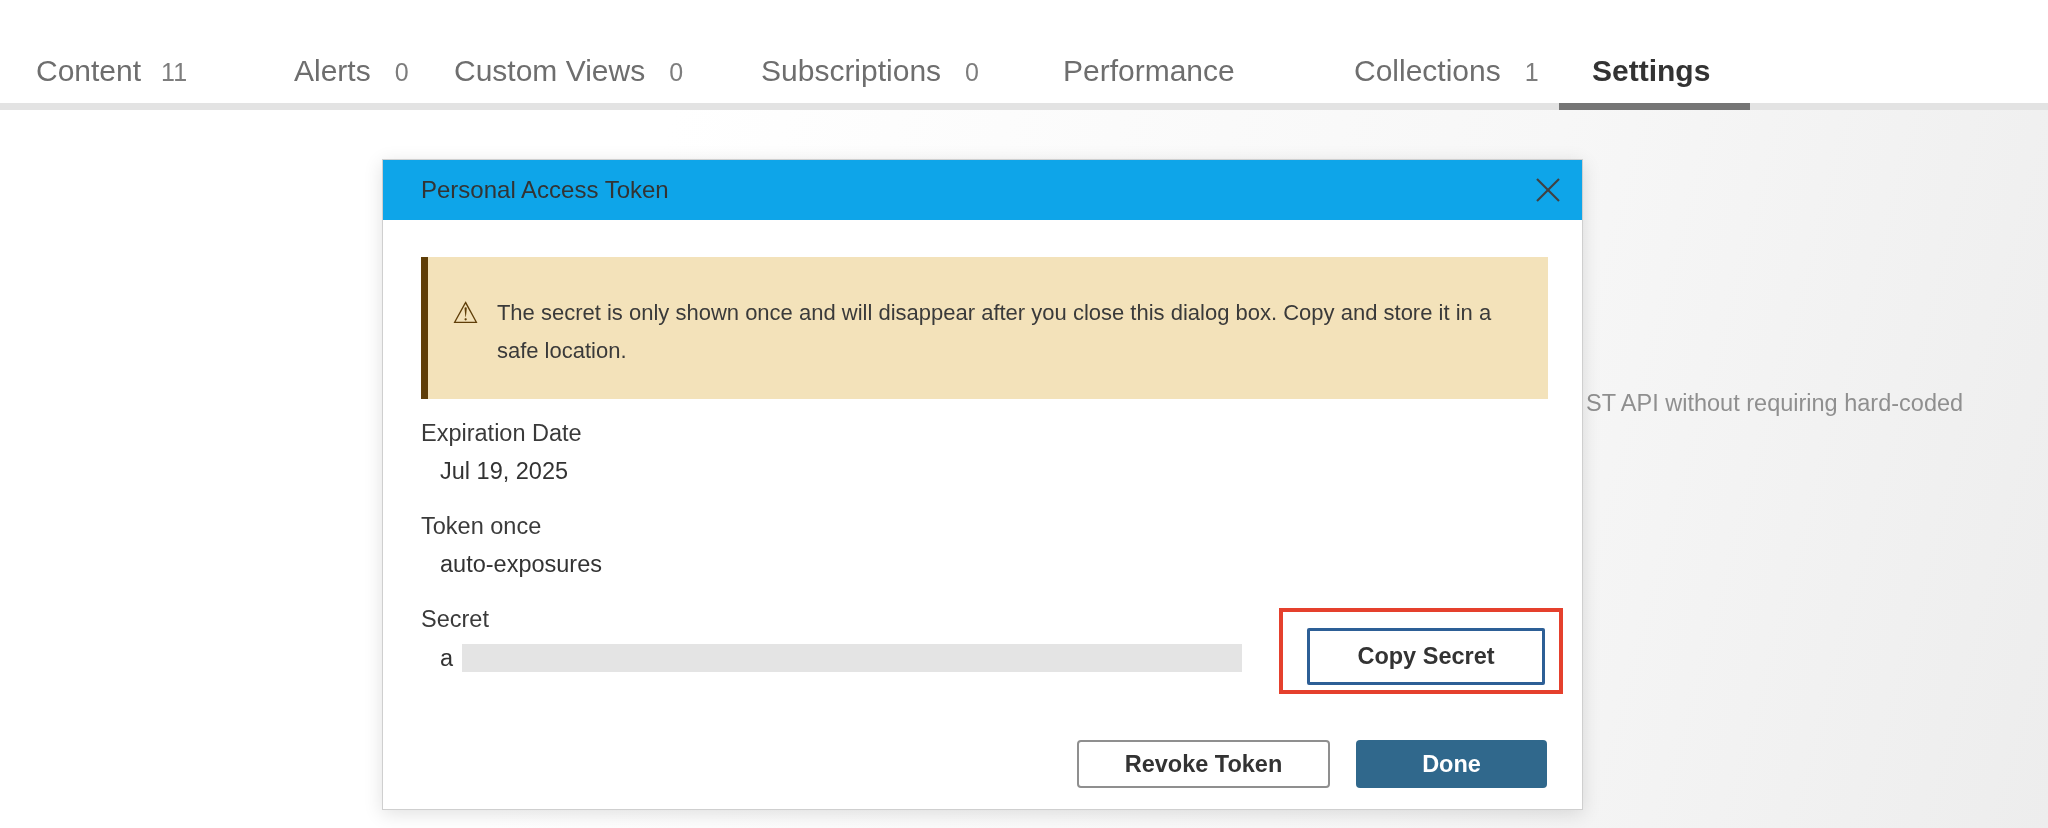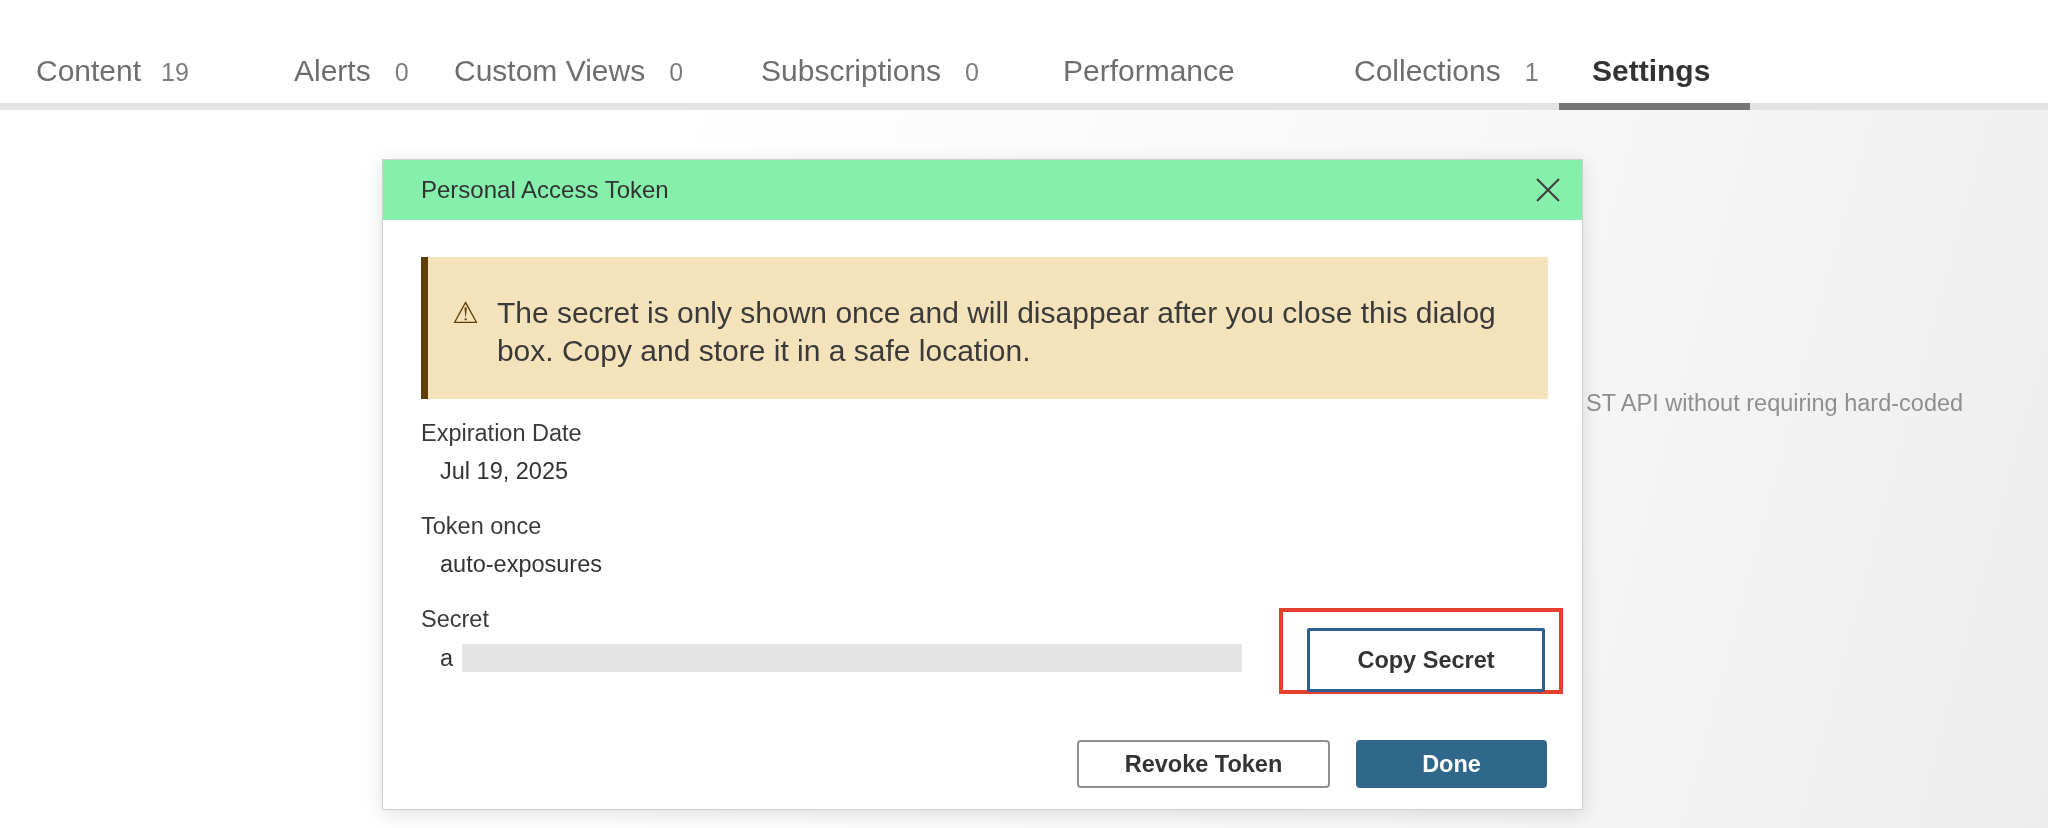--- a/index.html
+++ b/index.html
@@ -54,40 +54,40 @@
   .bg-right-text { position: absolute; left: 1586px; top: 280px; font-size: 23.5px; color: #8f8f8f; white-space: nowrap; }
 
   
   .modal {
     position: absolute; left: 382px; top: 159px; width: 1201px; height: 651px;
     background: #fff; border: 1px solid #cfcfcf;
     box-shadow: 0 4px 18px rgba(0,0,0,0.12);
   }
   .modal-header {
     position: absolute; top: 0; left: 0; right: 0; height: 60px;
-    background: #86efac; display: flex; align-items: center; padding-left: 38px;
+    background: #0ea5e9; display: flex; align-items: center; padding-left: 38px;
   }
   .modal-title { font-size: 24px; color: #333; }
   .modal-close {
     position: absolute; top: 16px; right: 20px; width: 28px; height: 28px;
     cursor: pointer; background: none; border: none; padding: 0;
   }
 
   .warning-banner {
     position: absolute; left: 38px; top: 97px; width: 1127px; height: 142px;
     background: var(--warning-bg, #f3e2ba);
     border-left: 7px solid var(--warning-border, #5f3e08);
     display: flex; gap: 18px; padding: 37px 48px 0 24px;
   }
   .warning-glyph {
     font-size: 30px; line-height: 38px;
     color: var(--warning-border, #5f3e08);
     font-family: "DejaVu Sans", sans-serif;
   }
-  .warning-text { font-size: 30px; line-height: 38px; color: #3a3a3a; }
+  .warning-text { font-size: 22px; line-height: 38px; color: #3a3a3a; }
 
   .fld-label { position: absolute; left: 38px; font-size: 23.5px; color: #3a3a3a; }
   .fld-value { position: absolute; left: 57px; font-size: 23.5px; color: #333; }
   .exp-label { top: 260px; }
   .exp-value { top: 298px; }
   .tok-label { top: 353px; }
   .tok-value { top: 391px; }
   .sec-label { top: 446px; }
 
   .secret-row { position: absolute; left: 57px; top: 484px; display: flex; align-items: center; gap: 9px; }
@@ -95,42 +95,42 @@
   .secret-bar { width: 780px; height: 28px; background: #e4e4e4; }
 
   .annotation-box {
     position: absolute; left: 896px; top: 448px; width: 284px; height: 86px;
     border: 4px solid var(--annotation-red, #e5402d);
     pointer-events: none;
   }
   .btn { display: flex; align-items: center; justify-content: center;
          font-family: inherit; font-weight: bold; font-size: 23.5px; cursor: pointer; }
   .copy-btn {
-    position: absolute; left: 924px; top: 468px; width: 238px; height: 64px;
+    position: absolute; left: 924px; top: 468px; width: 238px; height: 57px;
     background: #fff; color: #333;
     border: 3px solid var(--accent-blue, #2d5f96); border-radius: 2px;
   }
   .revoke-btn {
     position: absolute; left: 694px; top: 580px; width: 253px; height: 48px;
     background: #fff; color: #333;
     border: 2px solid #8f8f8f; border-radius: 4px;
   }
   .done-btn {
     position: absolute; left: 973px; top: 580px; width: 191px; height: 48px;
     background: var(--done-blue, #30688c); color: #fff;
     border: none; border-radius: 4px;
   }
 </style>
 </head>
 <body>
 
 <nav class="tabbar">
   <div class="tab tab-0">
     <span>Content</span>
-    <span class="count">19</span>
+    <span class="count">11</span>
   </div>
   <div class="tab tab-1">
     <span>Alerts</span>
     <span class="count">0</span>
   </div>
   <div class="tab tab-2">
     <span>Custom Views</span>
     <span class="count">0</span>
   </div>
   <div class="tab tab-3">

